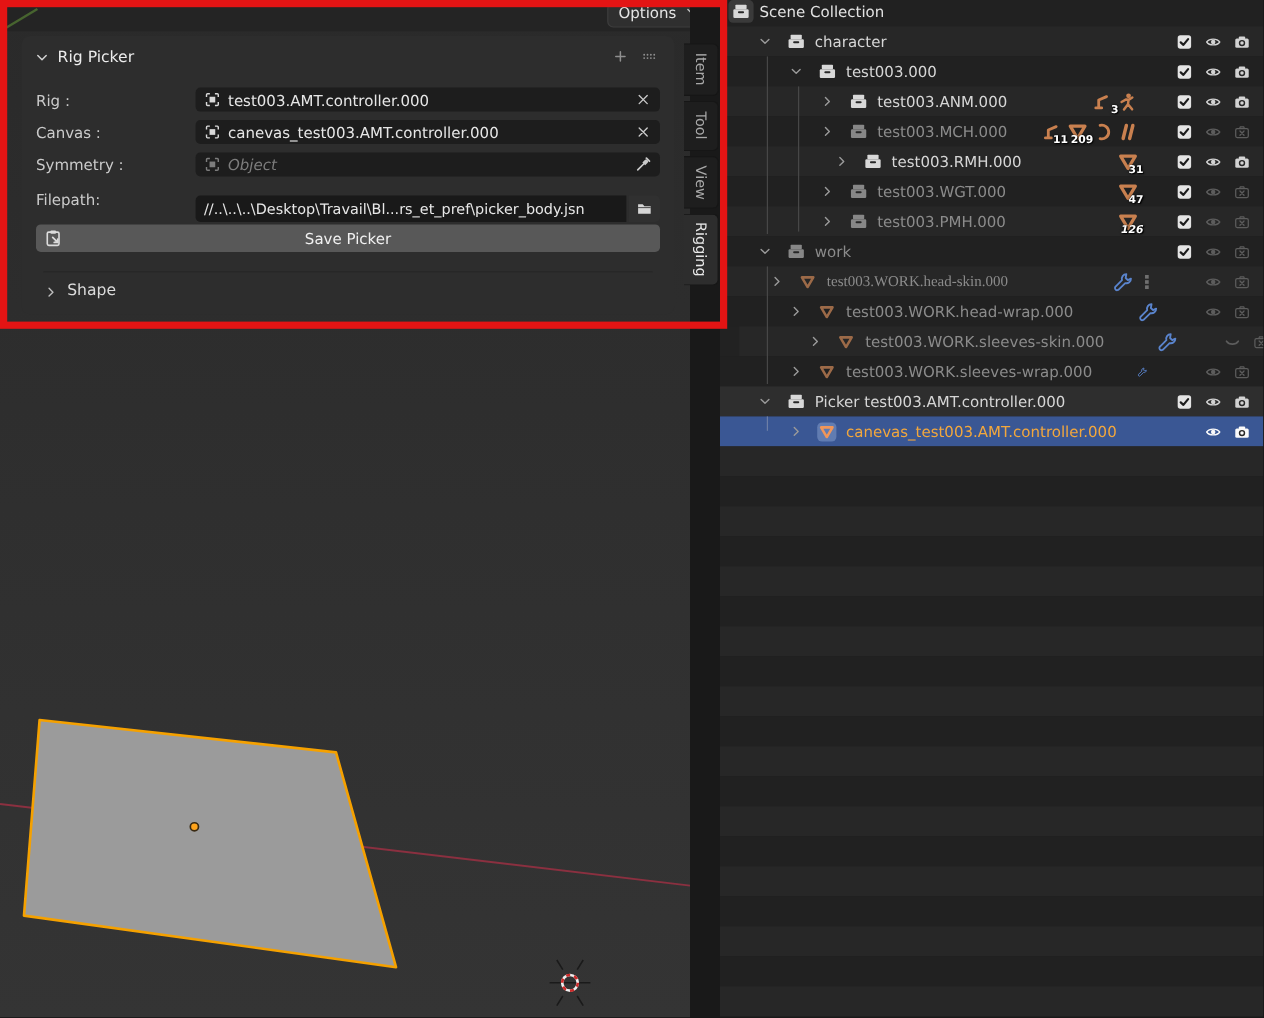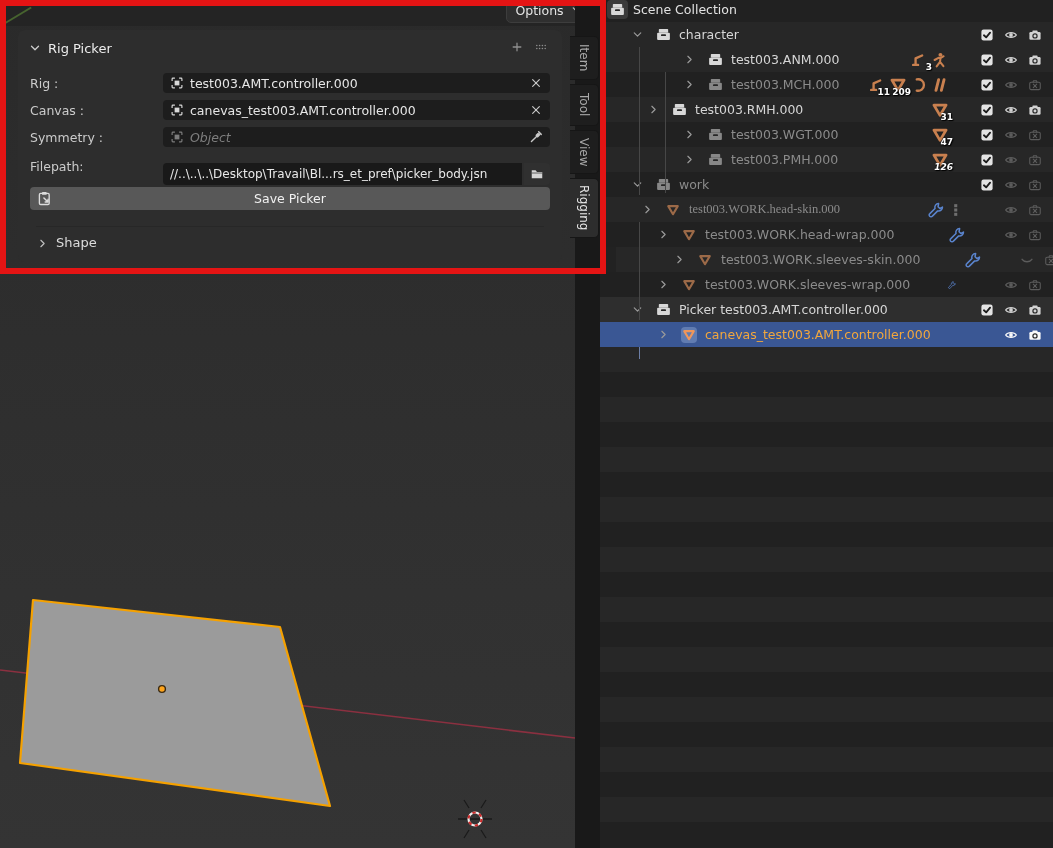--- a/index.html
+++ b/index.html
@@ -340,31 +340,61 @@
                 <use href="#s-eye"></use>
               </svg>
             </span>
             <span class="tslot">
               <svg class="ic c-tog-on ic14">
                 <use href="#s-cam"></use>
               </svg>
             </span>
           </span>
         </div>
-        <div class="orow band-b" style="padding-left: 76px;">
-          <span class="chev">
-            <svg class="ic ic13">
-              <use href="#s-chev-r"></use>
+        <div class="orow band-a" style="padding-left: 50px;">
+          <span class="chev">
+            <svg class="ic ic13">
+              <use href="#s-chev-d"></use>
             </svg>
           </span>
           <span class="rowic">
             <svg class="ic c-coll">
               <use href="#s-coll"></use>
             </svg>
           </span>
+          <span class="olabel t-bright">test003.000</span>
+          <span class="togs">
+            <span class="tslot">
+              <svg class="ic  ic14">
+                <use href="#s-check"></use>
+              </svg>
+            </span>
+            <span class="tslot">
+              <svg class="ic c-tog-on ic14">
+                <use href="#s-eye"></use>
+              </svg>
+            </span>
+            <span class="tslot">
+              <svg class="ic c-tog-on ic14">
+                <use href="#s-cam"></use>
+              </svg>
+            </span>
+          </span>
+        </div>
+        <div class="orow band-b" style="padding-left: 76px;">
+          <span class="chev">
+            <svg class="ic ic13">
+              <use href="#s-chev-r"></use>
+            </svg>
+          </span>
+          <span class="rowic">
+            <svg class="ic c-coll">
+              <use href="#s-coll"></use>
+            </svg>
+          </span>
           <span class="olabel t-bright">test003.ANM.000</span>
           <span class="dicons" style="right: 104px;">
             <span class="dic">
               <svg class="ic c-data ic18">
                 <use href="#s-arm"></use>
               </svg>
               <span class="cnt">3</span>
             </span>
             <span class="dic">
               <svg class="ic c-data ic18">
@@ -437,21 +467,21 @@
                 <use href="#s-eye"></use>
               </svg>
             </span>
             <span class="tslot">
               <svg class="ic c-tog-dim ic14">
                 <use href="#s-cam-x"></use>
               </svg>
             </span>
           </span>
         </div>
-        <div class="orow band-b" style="padding-left: 40px;">
+        <div class="orow band-b" style="padding-left: 88px;">
           <span class="chev">
             <svg class="ic ic13">
               <use href="#s-chev-r"></use>
             </svg>
           </span>
           <span class="rowic">
             <svg class="ic c-coll">
               <use href="#s-coll"></use>
             </svg>
           </span>

